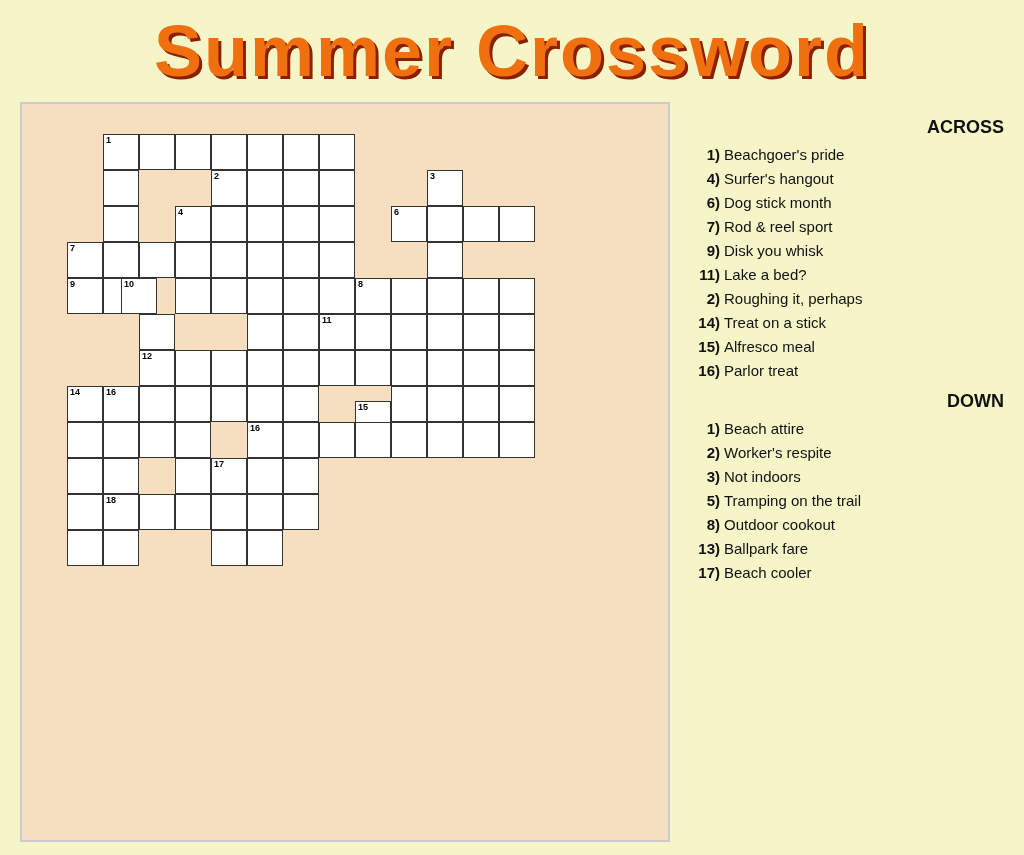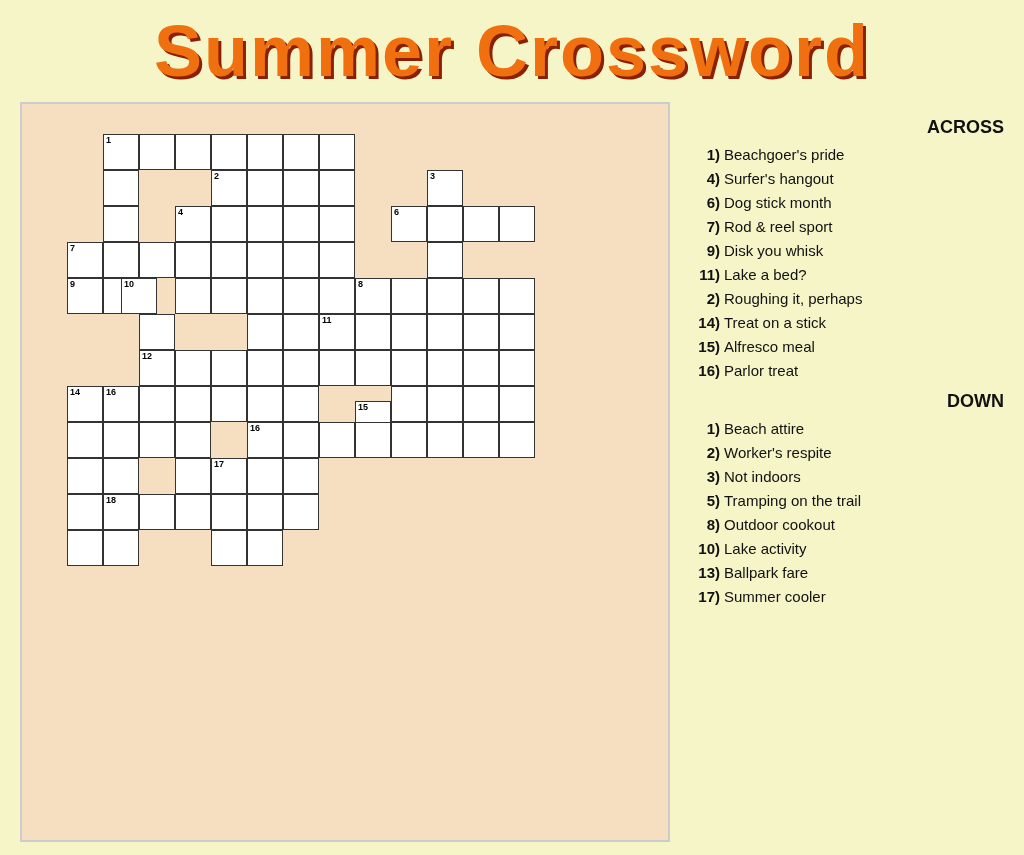--- a/index.html
+++ b/index.html
@@ -300,26 +300,22 @@
         </div>
         <div class="clue-item">
           <span class="clue-num">5)</span>
           <span class="clue-text">Tramping on the trail</span>
         </div>
         <div class="clue-item">
           <span class="clue-num">8)</span>
           <span class="clue-text">Outdoor cookout</span>
         </div>
         <div class="clue-item">
-          <span class="clue-num">10)</span>
-          <span class="clue-text">Lake activity</span>
-        </div>
-        <div class="clue-item">
           <span class="clue-num">13)</span>
           <span class="clue-text">Ballpark fare</span>
         </div>
         <div class="clue-item">
           <span class="clue-num">17)</span>
-          <span class="clue-text">Summer cooler</span>
+          <span class="clue-text">Beach cooler</span>
         </div>
       </div>
   </div>
 </div>
 
 </body></html>

